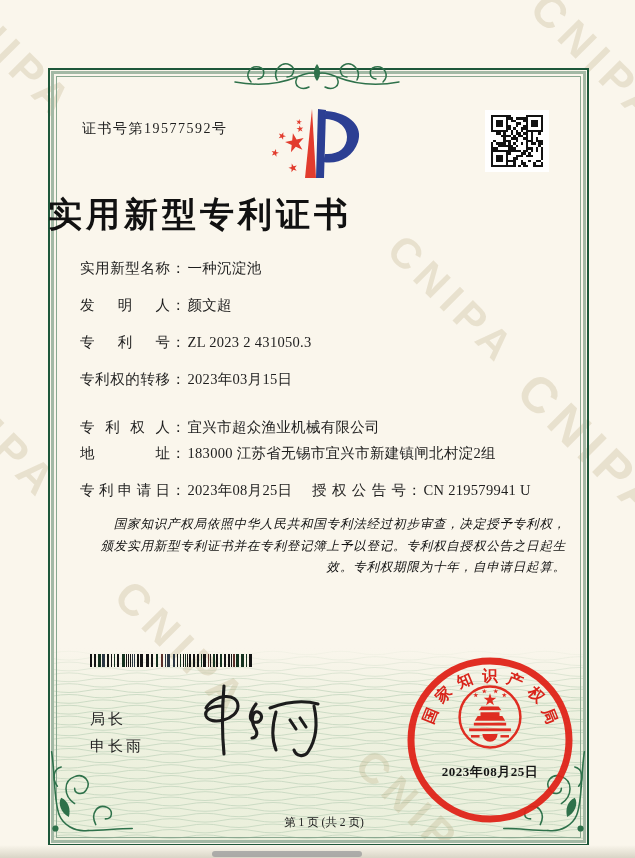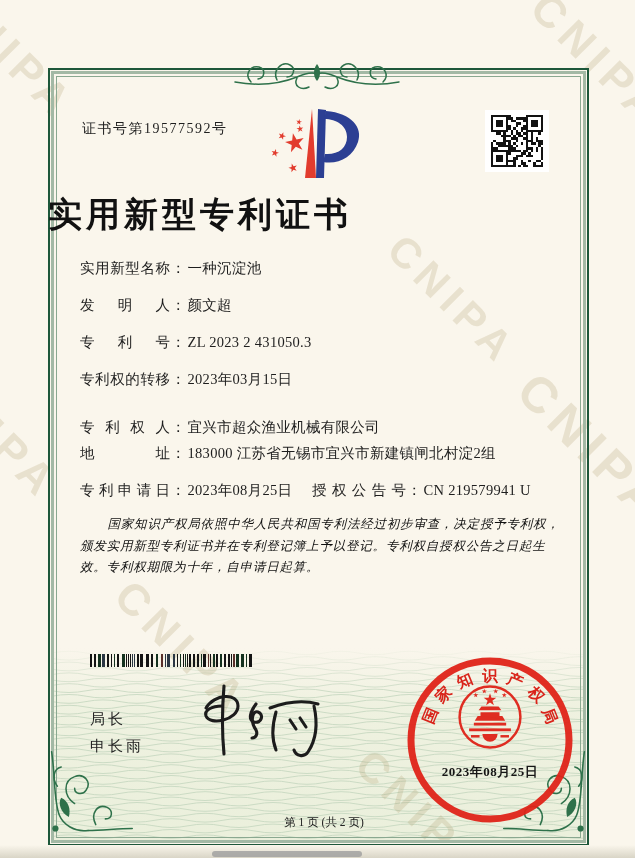--- a/index.html
+++ b/index.html
@@ -34,21 +34,21 @@
   .title{position:absolute; left:48px; top:192px; width:537px; z-index:4;
     text-align:left; font-size:34px; font-weight:bold; letter-spacing:4px; color:#111;}
   .fields{position:absolute; left:80px; top:0; width:500px; z-index:4; font-size:14.5px;}
   .f-row{position:absolute; left:0; width:500px; line-height:20px; white-space:nowrap;}
   .f-label{display:inline-block; width:90px; text-align:justify; text-align-last:justify; vertical-align:top;}
   .f-colon{display:inline-block; margin:0 2px 0 1px;}
   .f-value{letter-spacing:.3px;text-align:center;}
   .pair2{position:absolute; left:218px; top:0; white-space:nowrap;margin-left:14px;}
   .pair2 .f-label{width:94px;}
   .paras{position:absolute; left:80px; top:514px; width:486px; z-index:4;
-    font-size:12.5px; line-height:21.5px; font-style:italic; letter-spacing:.8px; color:#101010;}
+    font-size:12.5px; line-height:21.5px; font-style:italic; letter-spacing:.8px; color:#101010;text-align:right;}
   .paras p{margin:0 0 5px 0; text-indent:2.2em;}
   .barcode{position:absolute; left:90px; top:654px; z-index:4;}
   .sig-block{position:absolute; left:90px; top:710px; z-index:4;
     font-family:"Liberation Sans","DejaVu Sans",sans-serif; font-size:15px; letter-spacing:3px; color:#222;}
   .sig-block div{margin-bottom:8px;}
   .sig-hand{position:absolute; left:186px; top:682px; z-index:4;}
   
   .seal{position:absolute; left:405px; top:655px; width:170px; height:170px; z-index:5;}
   .seal svg{position:absolute; left:0; top:0;}
   .seal .emblem{left:47px; top:20px;}

